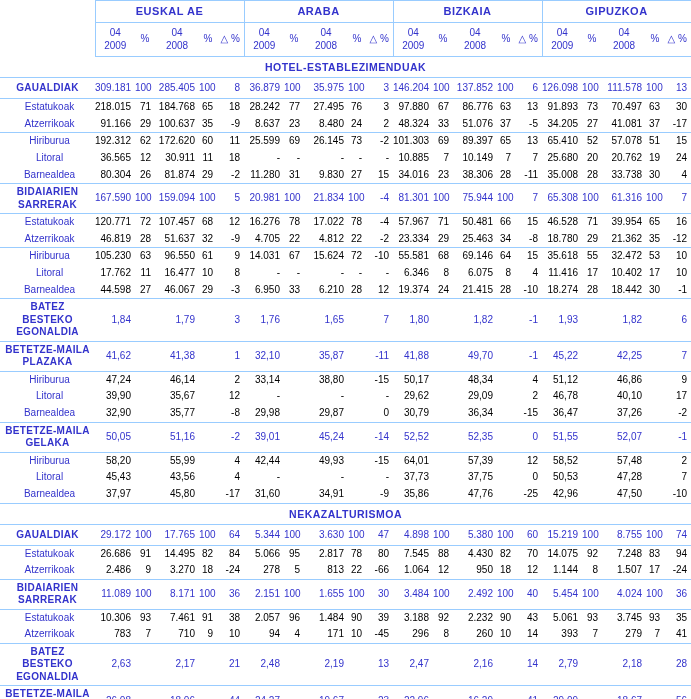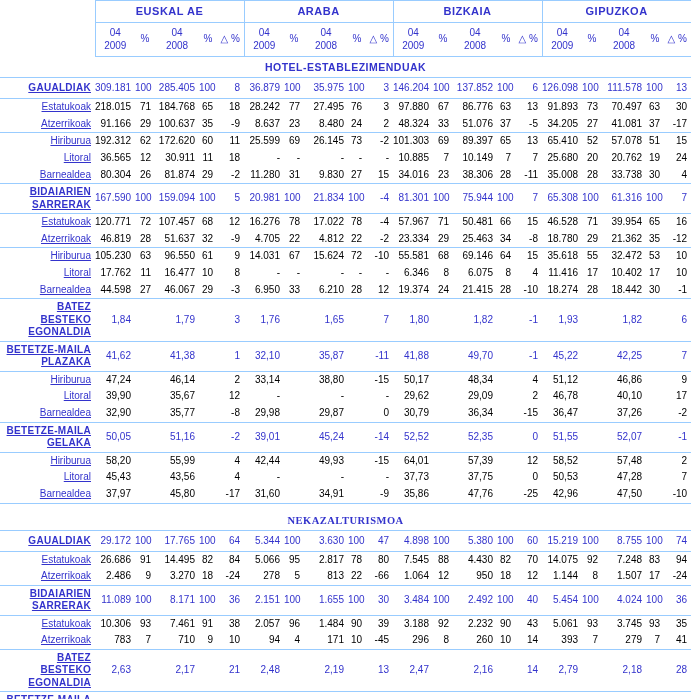--- a/index.html
+++ b/index.html
@@ -34,25 +34,25 @@
   th.colhead.c0 { border-left: 1px solid #99ccff; }
   th.colhead.last { border-right: 1px solid #99ccff; }
 
   
   td.section-title {
     color: #3333cc; font-weight: bold; text-align: center;
     font-size: 10.5px; letter-spacing: .5px;
     border-bottom: 1px solid #99ccff;
     padding: 4px 0 3px 0;
   }
-  tr.section-row.gap td.section-title { padding-top: 10px; font-family: Liberation Serif, serif; }
+  tr.section-row.gap td.section-title { padding-top: 4px; }
 
   
   tr.sep > td { border-bottom: 1px solid #99ccff; }
-  td.label { text-align: right; color: #3333cc; white-space: normal; padding-left: 4px; text-decoration: underline; }
+  td.label { text-align: center; color: #3333cc; white-space: normal; padding-left: 4px; }
   td.label.sub { padding-left: 8px; }
   tr.group td.label { font-weight: bold; letter-spacing: .3px; }
   td.val { text-align: right; white-space: nowrap; }
   tr.group td { height: 21px; color: #3333cc; }
   tr.group td.val { color: #3333cc; }
   tr.sub td { height: 17px; }
   tr.sub td.val { color: #000; }
 </style>
 </head>
 <body>

